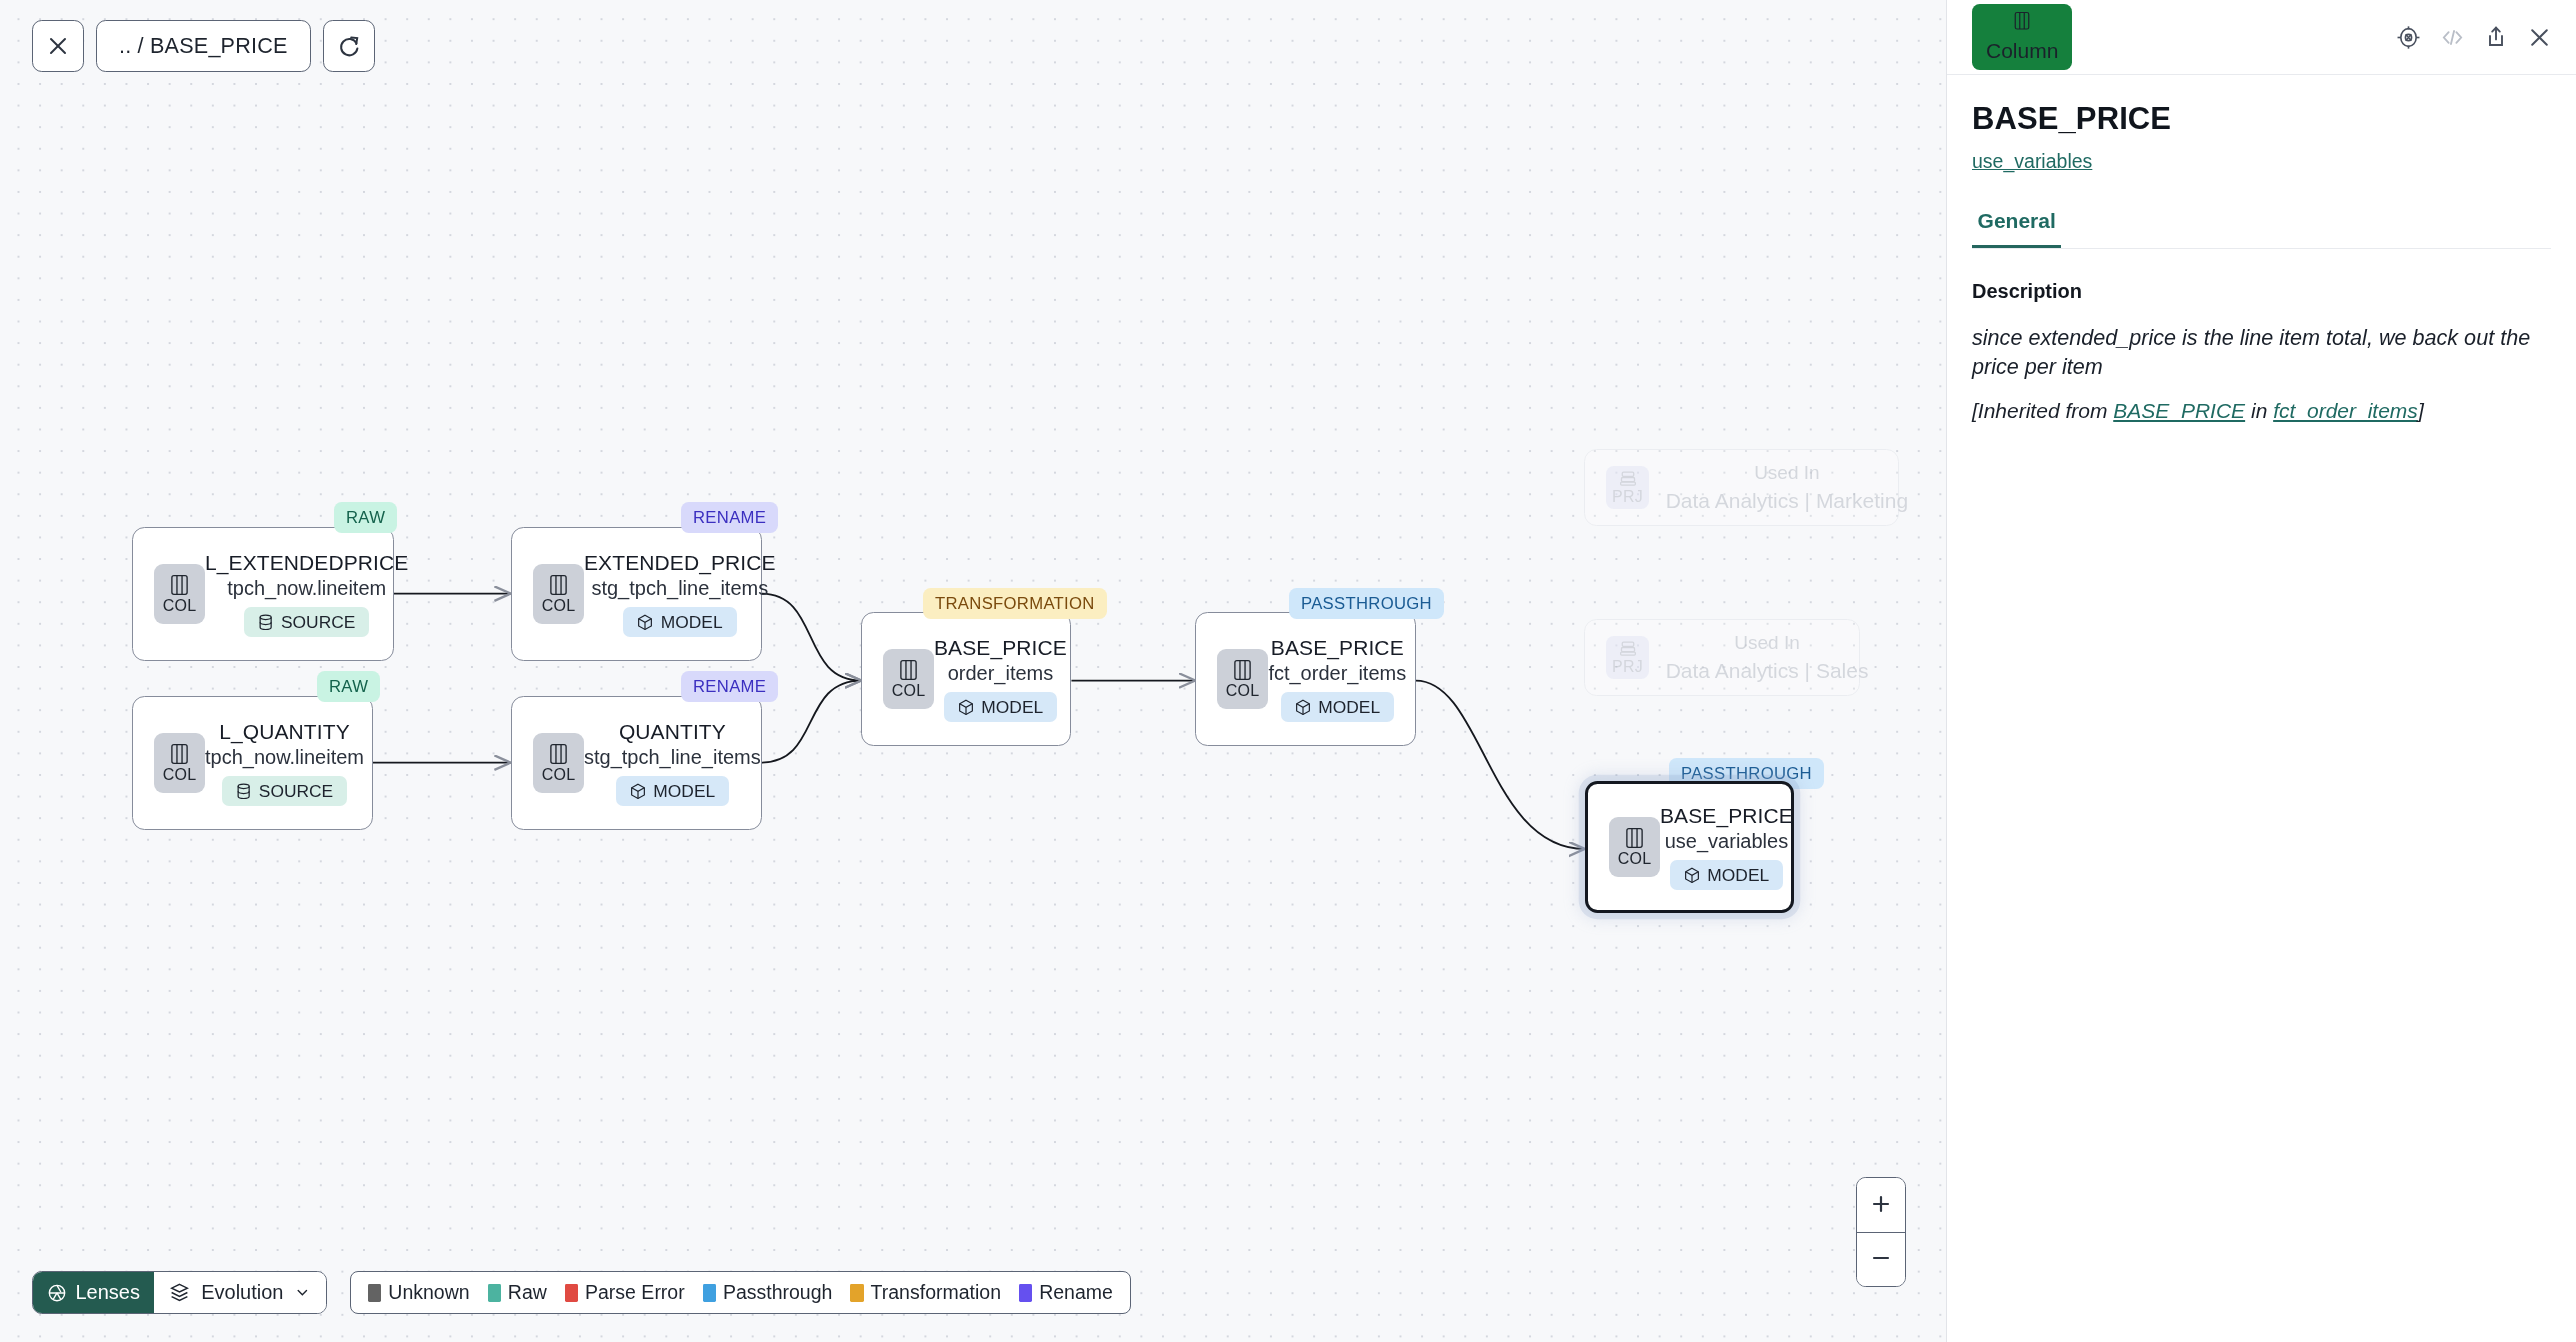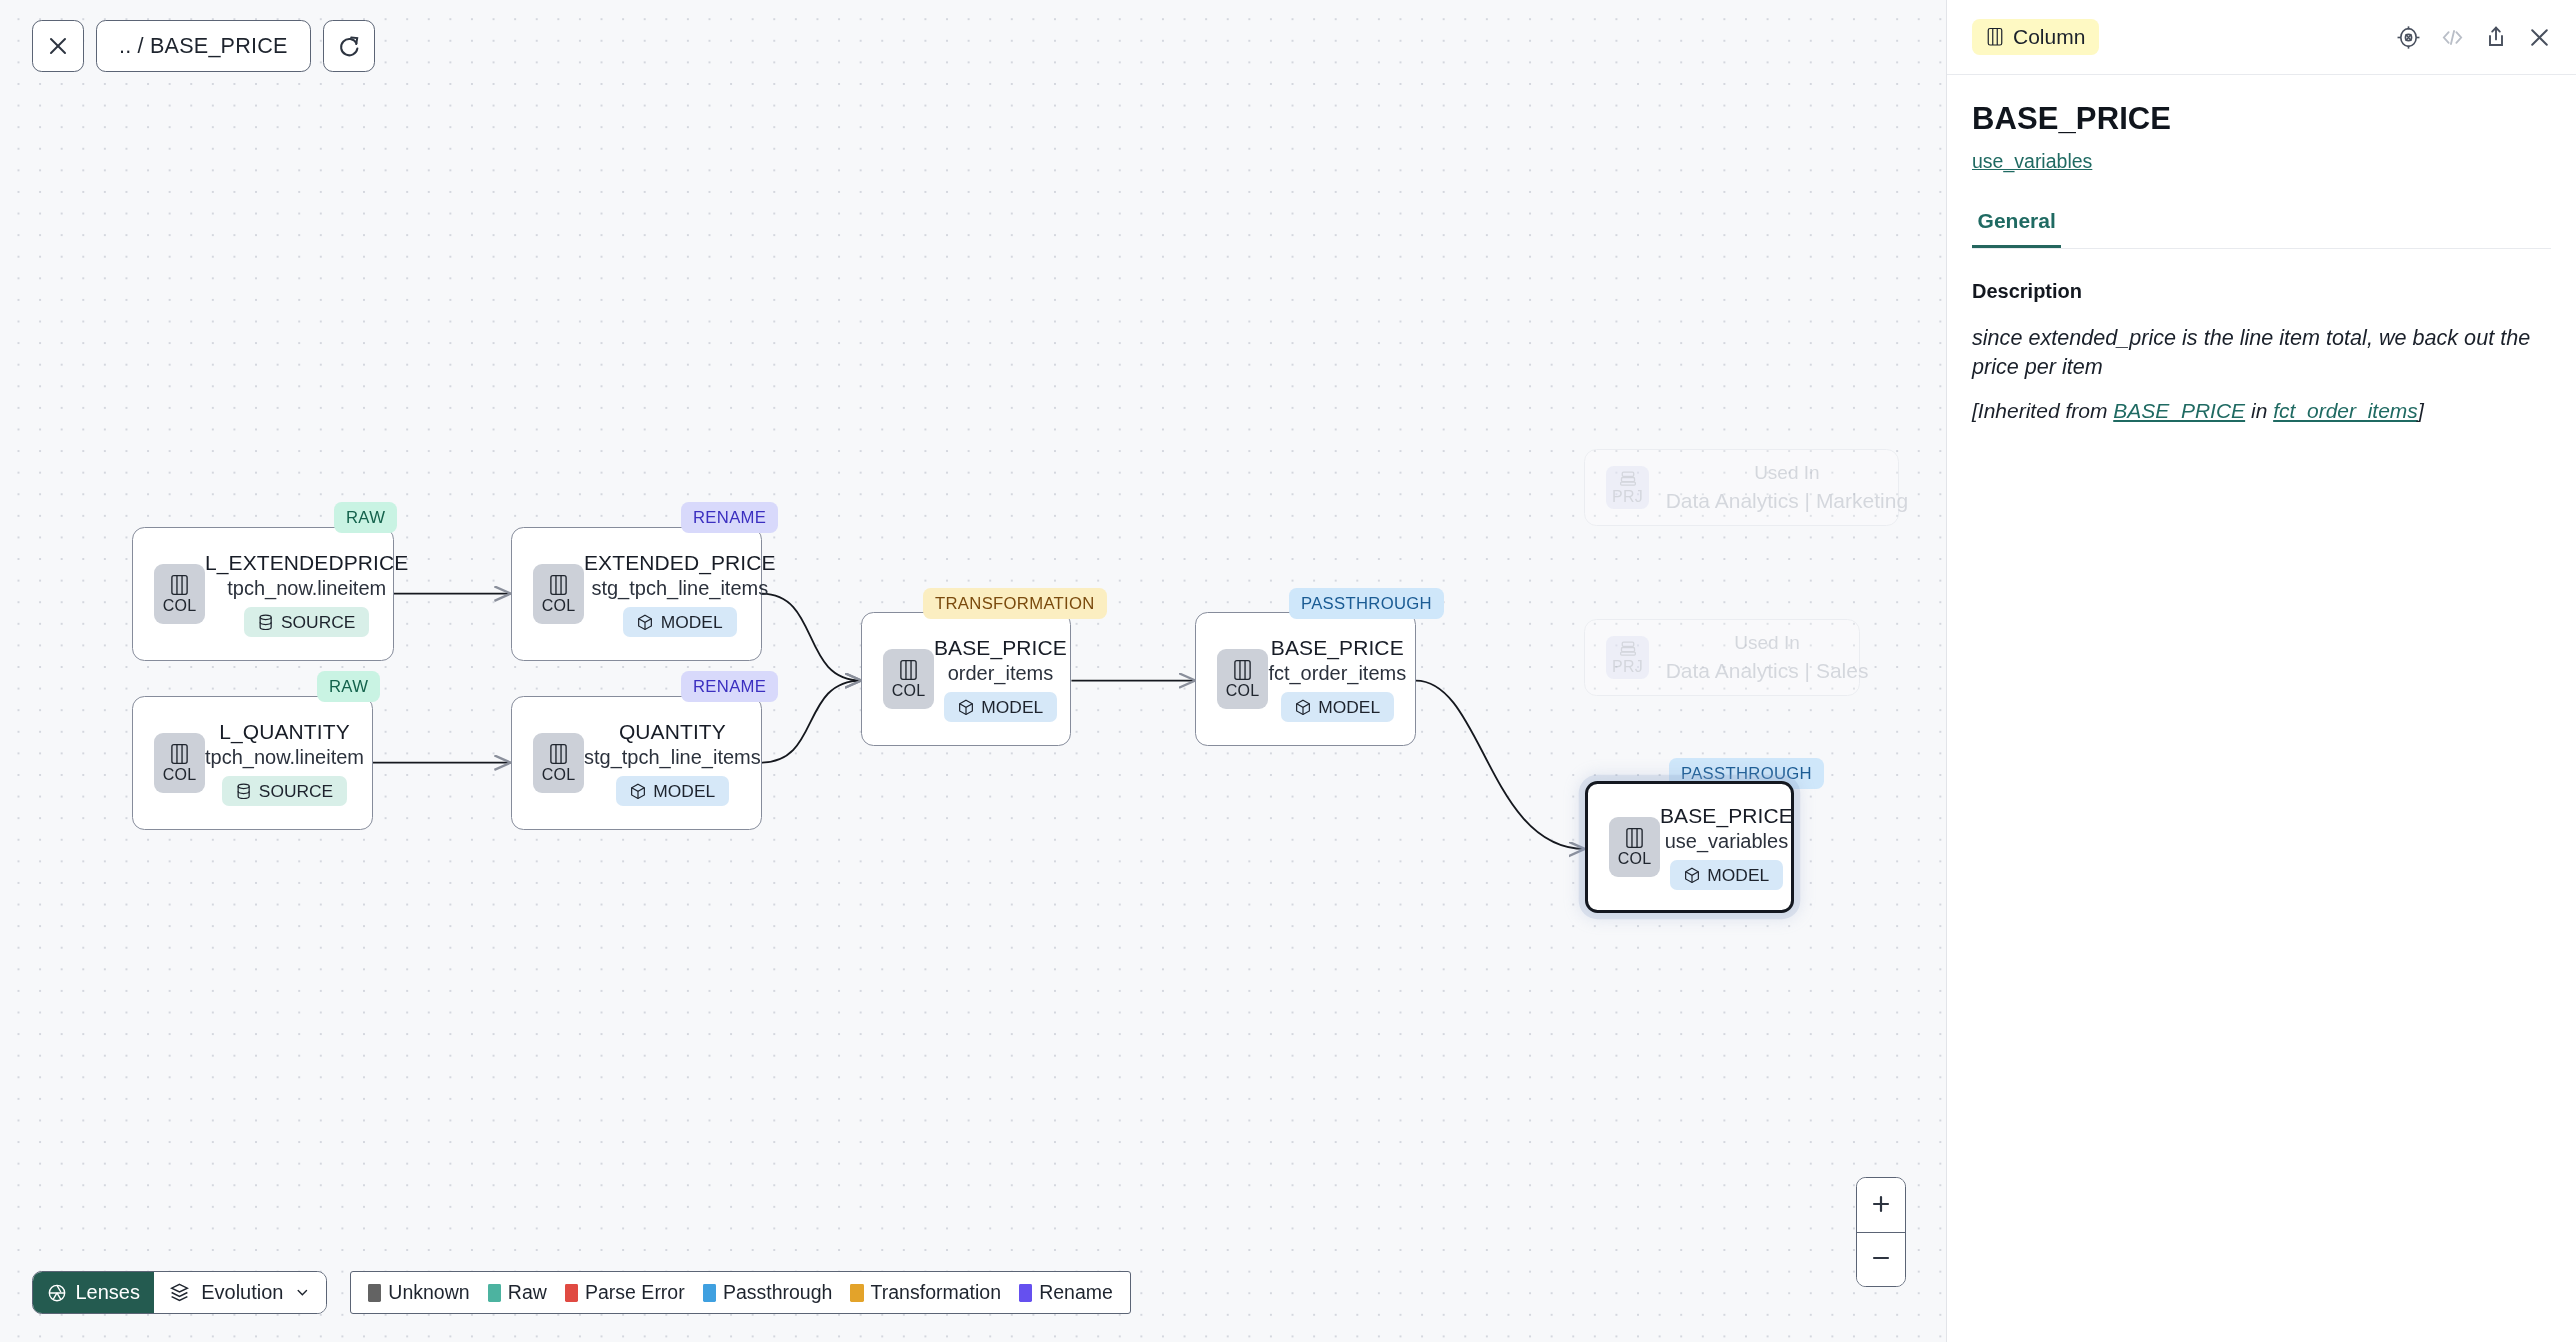--- a/index.html
+++ b/index.html
@@ -117,39 +117,39 @@
   .lenses-tag {
     background: #245b50; color: #fff; display: flex; align-items: center; gap: 8.4px;
     padding: 0 14px; font-size: 20px;
   }
   .evolution-btn {
     display: flex; align-items: center; gap: 11px; padding: 0 15.3px;
     font-size: 20px; color: #1e242e; cursor: pointer; background:#fff;
   }
   .legend {
     display: flex; align-items: center; gap: 18px;
-    border: 1.5px solid #5b6475; border-radius: 3px; background: #fff;
+    border: 1.5px solid #5b6475; border-radius: 8px; background: #fff;
     height: 43px; padding: 0 16.7px;
   }
   .legend-item { display: flex; align-items: center; gap: 7px; font-size: 19.5px; color: #1e242e; white-space: nowrap; }
   .swatch { width: 13.2px; height: 18px; border-radius: 1.4px; flex: 0 0 auto; }
 
   
   #panel {
     position: absolute; right: 0; top: 0; width: 630px; height: 1343px;
     background: #fff; border-left: 1.4px solid #e2e4e9; z-index: 60;
   }
   .panel-head {
     height: 75px; display: flex; align-items: center; justify-content: space-between;
     padding: 0 24px 0 25px; border-bottom: 1.4px solid #e8eaee;
   }
   .type-chip {
     display: inline-flex; align-items: center; gap: 9px;
-    background: #fef9c3; border-radius: 7.7px; padding: 6.3px 14px;
-    font-size: 21px; color: #1b212b;
+    background: #15803d; border-radius: 7.7px; padding: 6.3px 14px;
+    font-size: 21px; color: #1b212b; flex-direction: column;
   }
   .head-icons { display: flex; align-items: center; gap: 19px; color: #49505e; }
   .head-icons span { cursor: pointer; display: flex; }
   .head-icons span.disabled { color: #b9bec7; }
   .panel-body { padding: 26.4px 25px 0 25px; }
   .panel-title { font-size: 31px; font-weight: bold; color: #10151d; letter-spacing: 0.1px; }
   .panel-link {
     display: inline-block; margin-top: 12.5px; font-size: 19.5px;
     color: #1f6a62; text-decoration: underline; cursor: pointer;
   }

